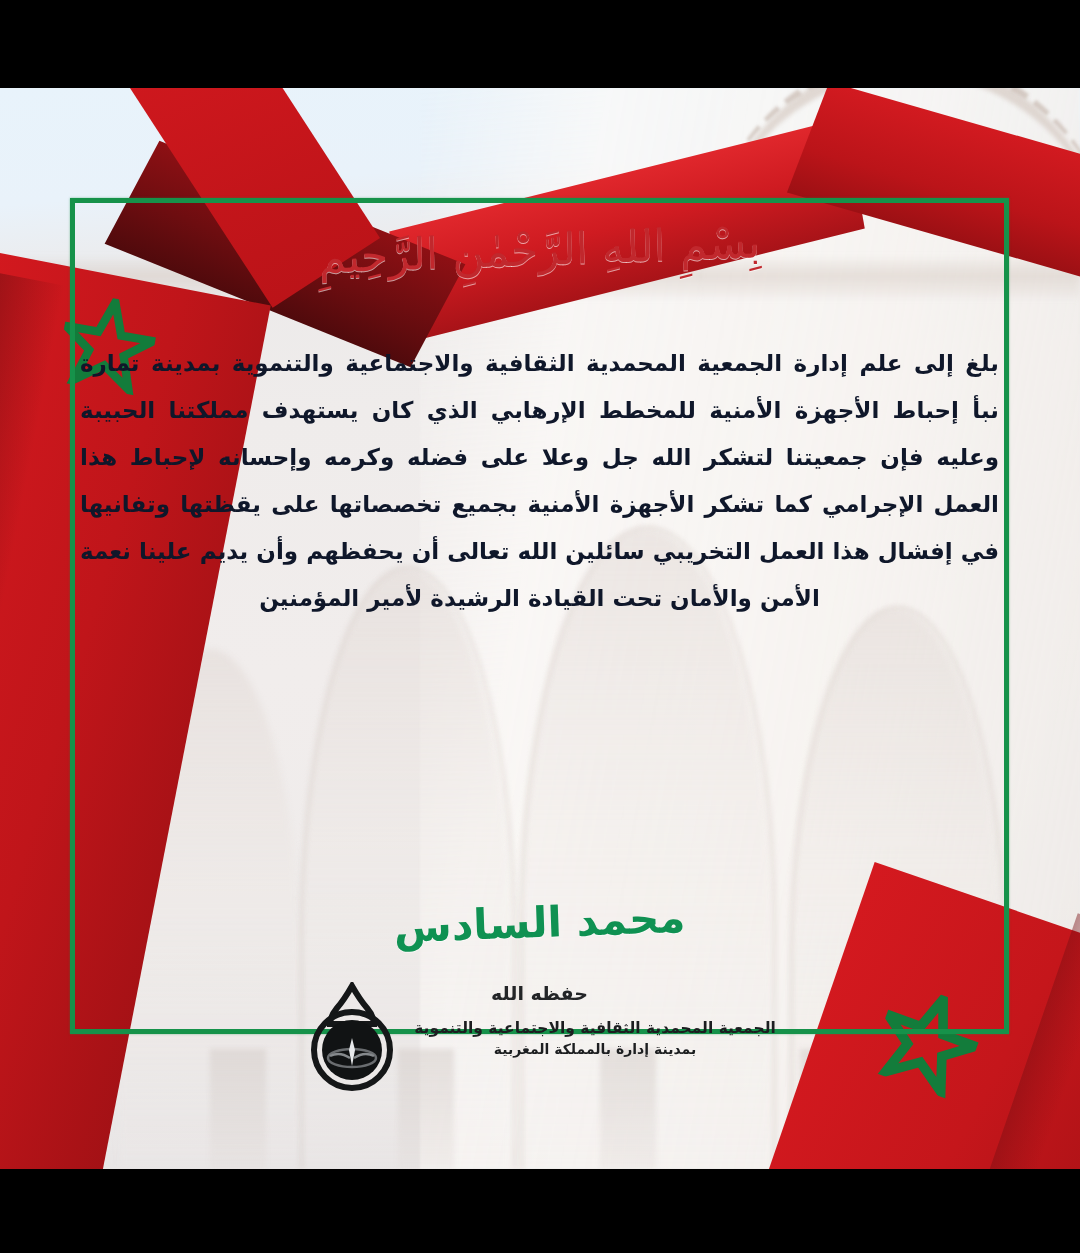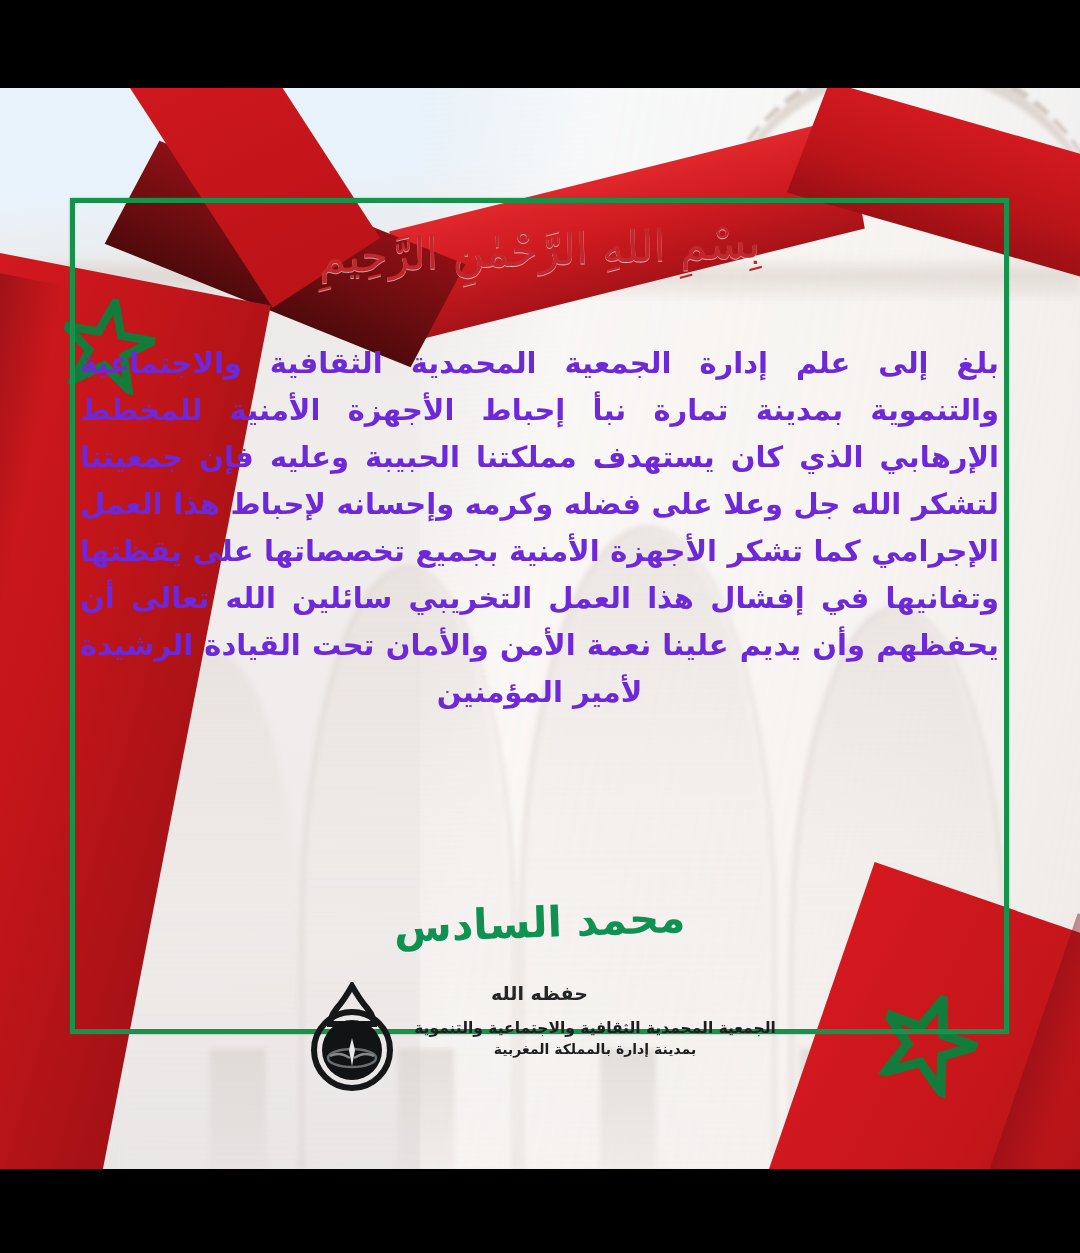--- a/index.html
+++ b/index.html
@@ -253,24 +253,24 @@
     text-shadow: 0 1px 0 rgba(255,255,255,0.6);
     white-space: nowrap;
   }
 
   .body-text {
     position: absolute;
     left: 6px; right: 6px;
     top: 142px;
     text-align: center;
     font-family: "DejaVu Sans", sans-serif;
-    font-size: 29px;
+    font-size: 23px;
     line-height: 47px;
     font-weight: 700;
-    color: #6d28d9;
+    color: #0f172a;
     direction: rtl;
     text-align: justify;
     text-align-last: center;
     padding: 0 4px;
   }
 
   .signature {
     position: absolute;
     left: 0; right: 0;
     top: 700px;

